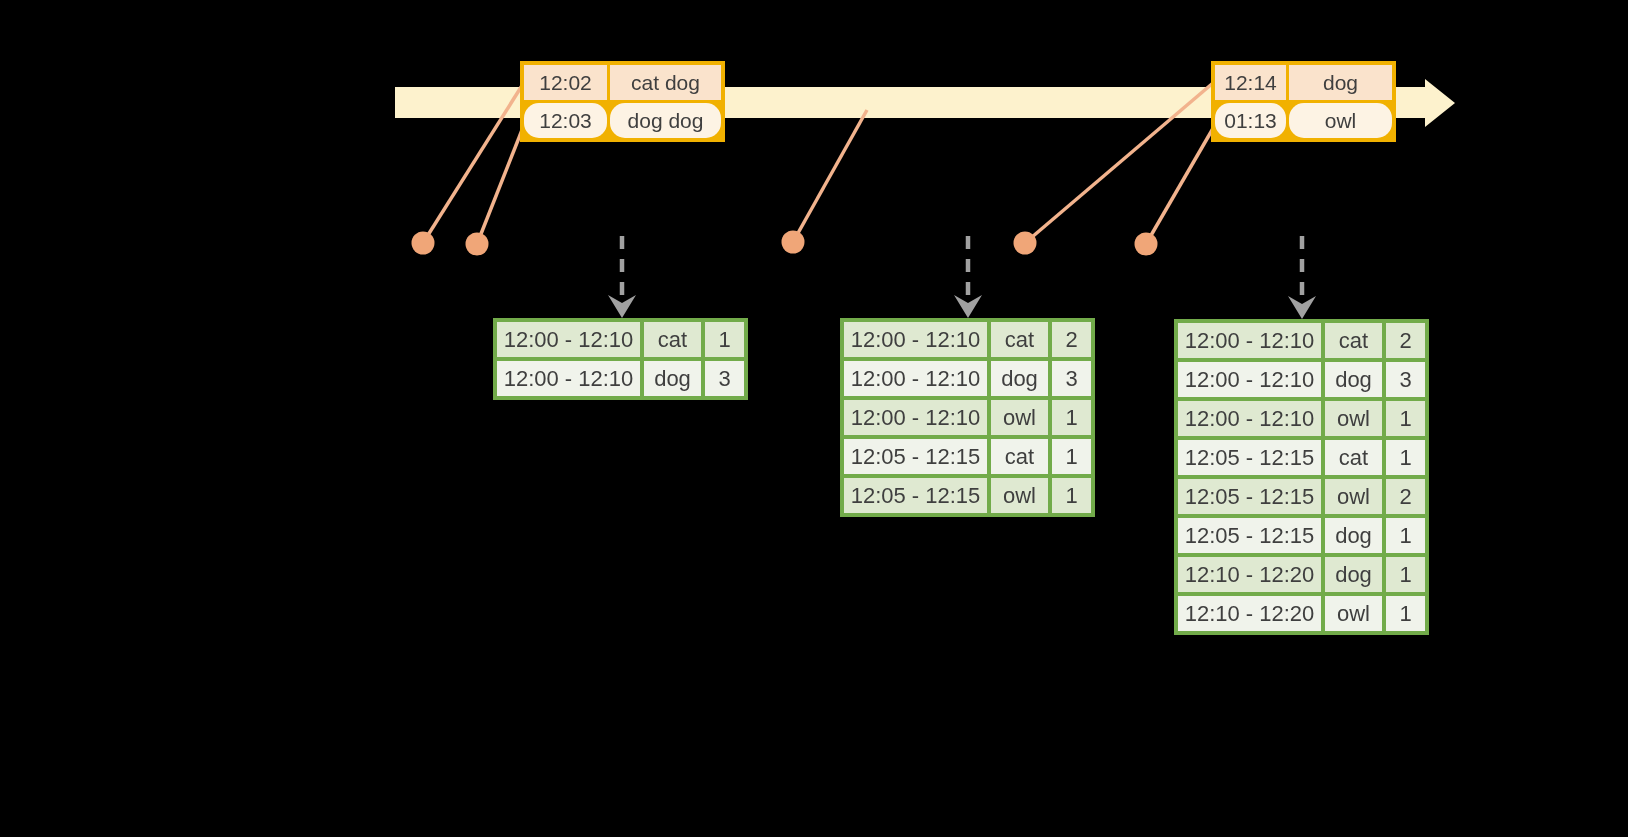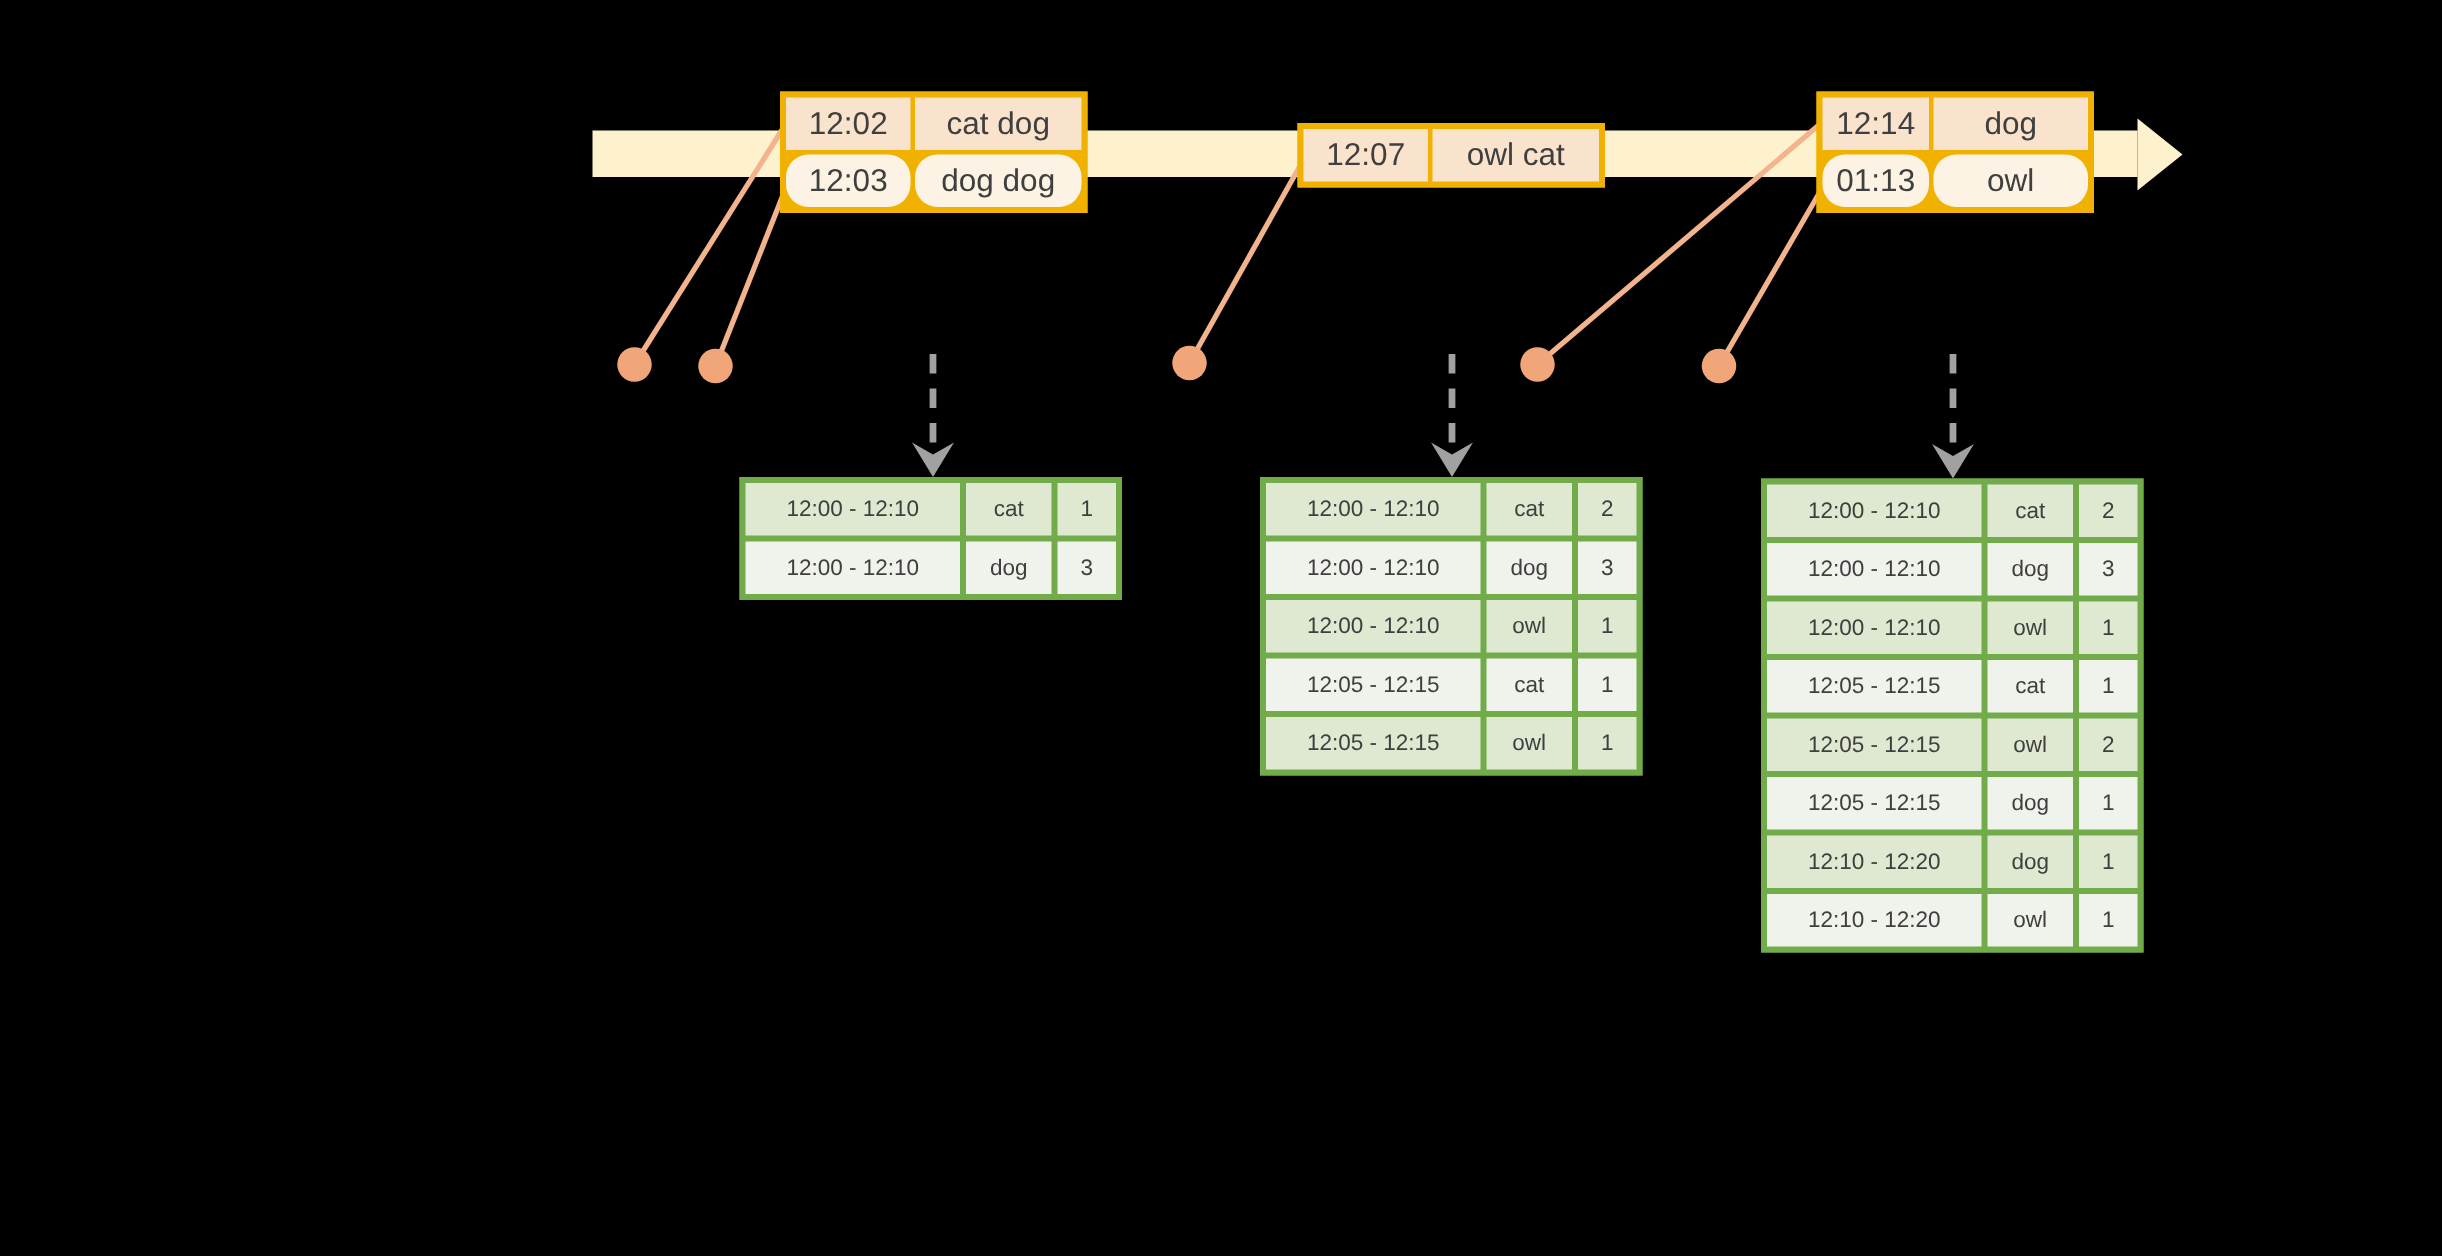--- a/index.html
+++ b/index.html
@@ -49,21 +49,21 @@
     background:var(--table-border);
     border:4px solid var(--table-border);
     grid-auto-rows:35px;
     z-index:3;
   }
   #table-0{left:493px;top:318px;}
   #table-1{left:840px;top:318px;}
   #table-2{left:1174px;top:319px;}
   .t-cell{
     display:flex;align-items:center;justify-content:center;
-    font-size:15px;color:var(--text);
+    font-size:22px;color:var(--text);
   }
   .t-cell.odd{background:var(--table-row-odd);}
   .t-cell.even{background:var(--table-row-even);}
 </style>
 </head>
 <body>
 
 <div class="canvas" id="canvas" style="--background: #000000; --timeline-fill: #fdf2cd; --event-border: #f1b100; --event-row-odd: #fae3cc; --event-row-even: #fdf3e4; --table-border: #72ab4a; --table-row-odd: #dfe9d1; --table-row-even: #f0f3eb; --marker: #f0a678; --marker-line: #f2b38d; --trigger-arrow: #a1a1a1; --text: #3f3f3f;">
 
   <div class="timeline-shaft"></div>
@@ -86,24 +86,20 @@
       <polygon points="954,295 968,318 982,295 968,303" fill="#a1a1a1"></polygon>
       <line x1="1302" y1="236" x2="1302" y2="299" stroke="#a1a1a1" stroke-width="4.5" stroke-dasharray="13 10"></line>
       <polygon points="1288,296 1302,319 1316,296 1302,304" fill="#a1a1a1"></polygon>
     </svg>
 
   <div class="event-box" id="event-0">
       <div class="event-cell odd">12:02</div>
       <div class="event-cell odd">cat dog</div>
       <div class="event-cell even">12:03</div>
       <div class="event-cell even">dog dog</div>
-    </div>
-  <div class="event-box" id="event-1">
-      <div class="event-cell odd">12:07</div>
-      <div class="event-cell odd">owl cat</div>
     </div>
   <div class="event-box" id="event-2">
       <div class="event-cell odd">12:14</div>
       <div class="event-cell odd">dog</div>
       <div class="event-cell even">01:13</div>
       <div class="event-cell even">owl</div>
     </div>
 
   <div class="result-table" id="table-0">
       <div class="t-cell odd">12:00 - 12:10</div>

